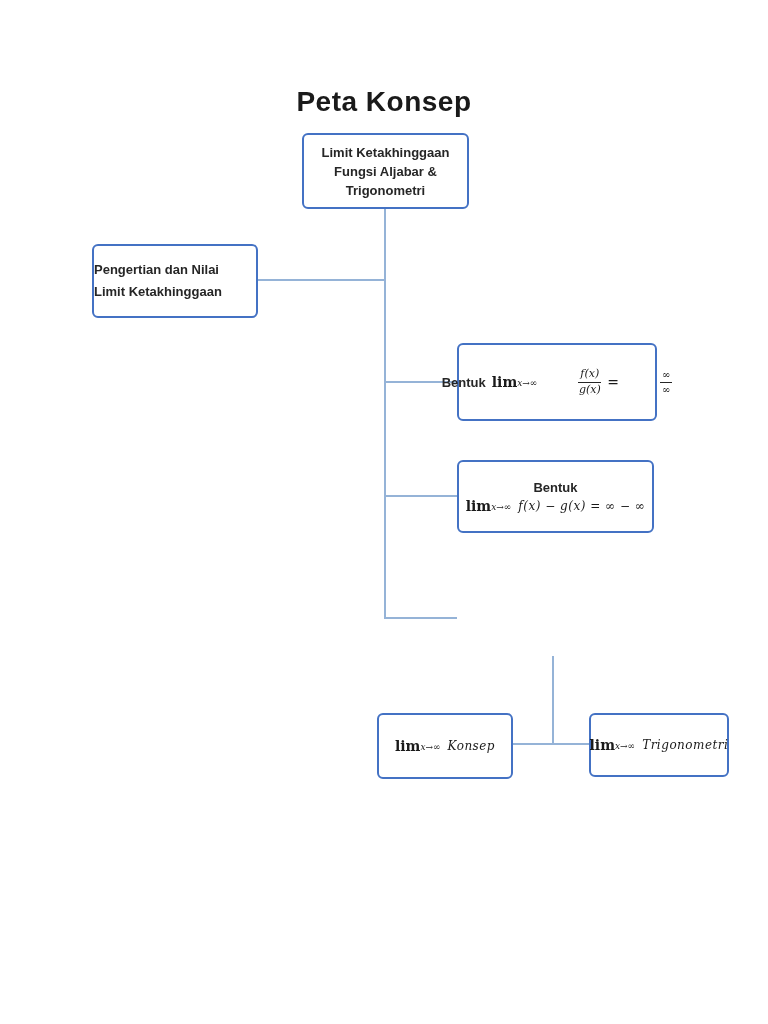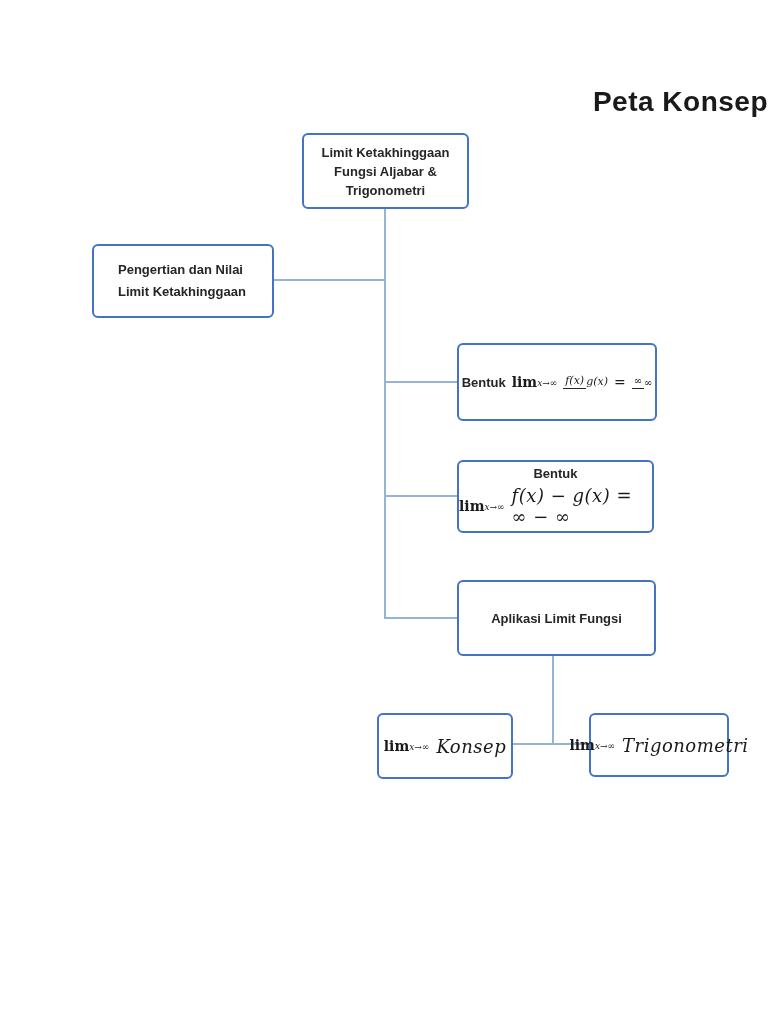--- a/index.html
+++ b/index.html
@@ -5,36 +5,36 @@
   html,body { margin:0; padding:0; }
   body {
     width:768px; height:1024px; position:relative; overflow:hidden;
     background:#ffffff;
     font-family:"Liberation Sans", sans-serif;
   }
   .page { position:absolute; left:0; top:0; width:768px; height:1024px; background:#ffffff; }
 
   .title {
     position:absolute; left:0; top:86px; width:768px;
-    text-align:right; font-size:28px; font-weight:bold; color:#1a1a1a;
+    text-align:center; font-size:28px; font-weight:bold; color:#1a1a1a;
     letter-spacing:0.5px;
   }
 
   .node {
     position:absolute; box-sizing:border-box;
     background:#ffffff; border:2px solid #4472c4; border-radius:6px;
     color:#262626; display:flex; align-items:center; justify-content:center;
     font-weight:bold; font-size:13px;
   }
 
   .connector { position:absolute; background:#95b3d7; }
 
   
   .n-root        { left:302px; top:133px; width:167px; height:76px; text-align:center; line-height:19px; }
-  .n-pengertian  { left:92px;  top:244px; width:182px; height:74px; justify-content:flex-start; padding-left:24px; line-height:22px; }
+  .n-pengertian  { left:92px;  top:244px; width:166px; height:74px; justify-content:flex-start; line-height:22px; }
   .n-bentuk1     { left:457px; top:343px; width:200px; height:78px; }
   .n-bentuk2     { left:457px; top:460px; width:197px; height:73px; flex-direction:column; }
   .n-aplikasi    { left:457px; top:580px; width:199px; height:76px; }
   .n-aljabar     { left:377px; top:713px; width:136px; height:66px; }
   .n-trigonometri{ left:589px; top:713px; width:140px; height:64px; }
 
   
   .c-trunk          { left:384px; top:209px; width:2px;  height:410px; }
   .c-pengertian     { left:258px; top:279px; width:128px; height:2px; }
   .c-bentuk1        { left:385px; top:381px; width:72px; height:2px; }
@@ -45,29 +45,29 @@
 
   
   .mathrow { display:inline-flex; align-items:center; gap:6px; font-weight:normal; }
   .limstack {
     display:inline-flex; align-items:center;
     font-family:"DejaVu Serif", serif; line-height:1; font-weight:normal;
   }
   .limstack .lim { font-size:14px; font-weight:600; color:#1a1a1a; }
   .limstack .sub { font-size:9px;  font-style:italic; margin-top:2px; color:#1a1a1a; }
   .frac {
-    display:inline-flex; flex-direction:row; align-items:center;
+    display:inline-flex; flex-direction:column; align-items:center;
     font-family:"DejaVu Serif", serif; font-style:italic; font-size:11px;
-    line-height:1.15; font-weight:normal; color:#1a1a1a;
+    line-height:1.15; font-weight:normal; color:#1a1a1a;margin-left:35px;
   }
   .frac .num { border-bottom:1px solid #262626; padding:0 2px 1px 2px; }
   .frac .den { padding-top:1px; }
   .frac.small { font-size:10px; font-style:normal; }
   .mexpr {
-    font-family:"DejaVu Serif", serif; font-style:italic; font-size:18px;
+    font-family:"DejaVu Serif", serif; font-style:italic; font-size:12px;
     font-weight:normal; color:#1a1a1a; letter-spacing:0.5px;
   }
   .meq { font-family:"DejaVu Serif", serif; font-size:14px; font-weight:normal; color:#1a1a1a; }
   .bentuk-inline { font-weight:bold; font-size:13px; color:#262626; }
   .b2-label { margin-bottom:4px; }
   .b2-row { display:inline-flex; align-items:center; gap:7px; }
 </style>
 </head>
 <body>
 
@@ -121,23 +121,20 @@
     <div class="b2-label">Bentuk</div>
     <div class="b2-row">
       <span class="limstack">
         <span class="lim">lim</span>
         <span class="sub">x→∞</span>
       </span>
       <span class="mexpr">f(x) − g(x) = ∞ − ∞</span>
     </div>
   </div>
 
-  <div class="node n-aplikasi">
-    <span>Aplikasi Limit Fungsi</span>
-  </div>
 
   <div class="node n-aljabar">
     <span class="b2-row">
       <span class="limstack">
         <span class="lim">lim</span>
         <span class="sub">x→∞</span>
       </span>
       <span class="mexpr">Konsep</span>
     </span>
   </div>

